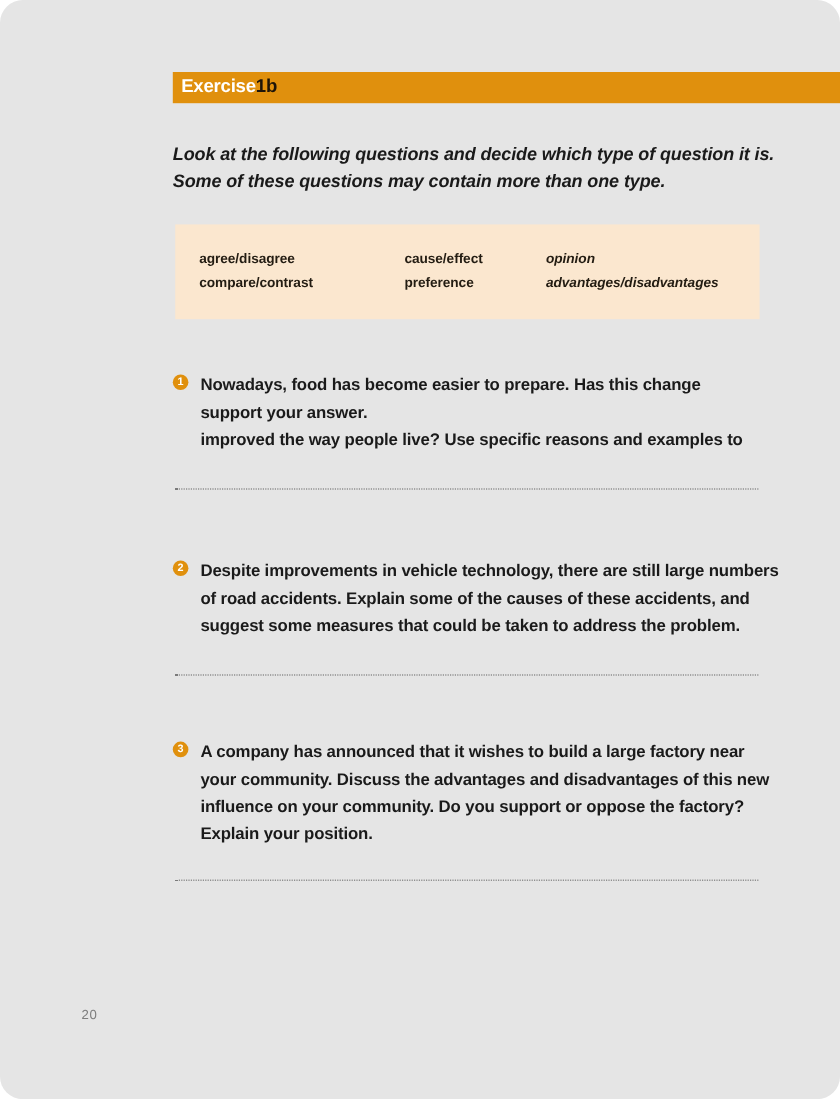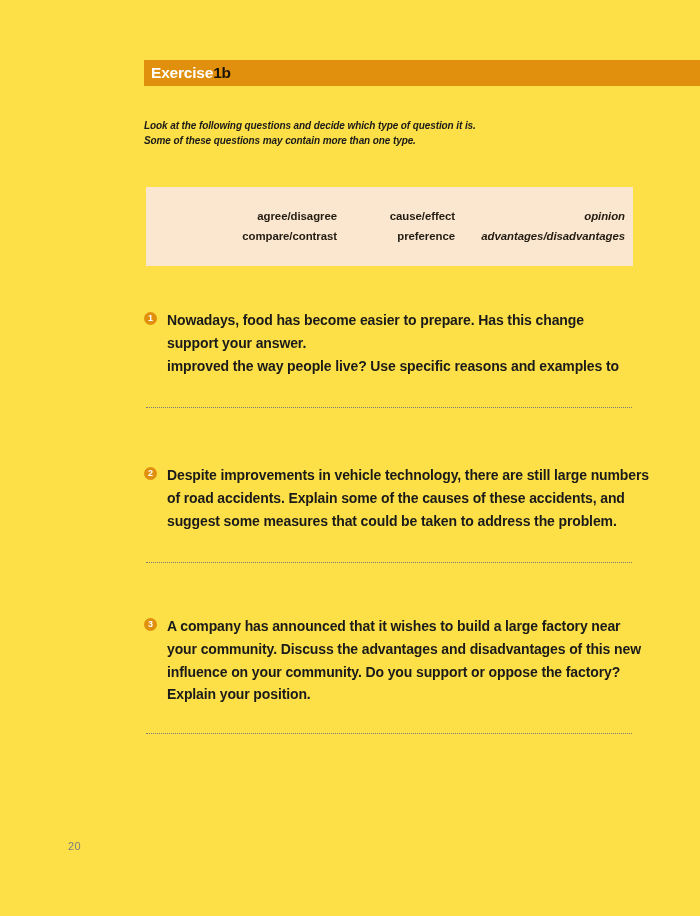--- a/index.html
+++ b/index.html
@@ -11,21 +11,22 @@
     height: 916px;
     background: #ffffff;
     font-family: "Liberation Sans", sans-serif;
     overflow: hidden;
     position: relative;
   }
 
   .page {
     position: absolute;
     inset: 0;
-    background: #fde047;
+    background: #e5e5e5;
+    border-radius: 19px;
   }
 
   
   .exercise-bar {
     position: absolute;
     left: 144px;
     top: 60px;
     width: 556px;
     height: 26px;
     background: #e0900d;
@@ -45,21 +46,21 @@
   .exercise-bar .ex-num {
     color: #1d1408;
   }
 
   
   .instruction {
     position: absolute;
     left: 144px;
     top: 118px;
     width: 496px;
-    font-size: 10px;
+    font-size: 15px;
     font-weight: bold;
     font-style: italic;
     color: #1a1a1a;
     line-height: 1.52;
     letter-spacing: -0.1px;
   }
   .instruction div { white-space: nowrap; }
 
   
   .wordbank {
@@ -68,21 +69,20 @@
     top: 187px;
     width: 487px;
     height: 79px;
     background: #fbe7cf;
   }
   .wordbank-inner {
     position: absolute;
     left: 20px;
     top: 23px;
     width: 460px;
-    text-align: right;
   }
   .wb-row {
     display: flex;
     margin-bottom: 8px;
   }
   .wb-row:last-child { margin-bottom: 0; }
   .wb-cell {
     font-size: 11.4px;
     font-weight: bold;
     color: #231c12;

